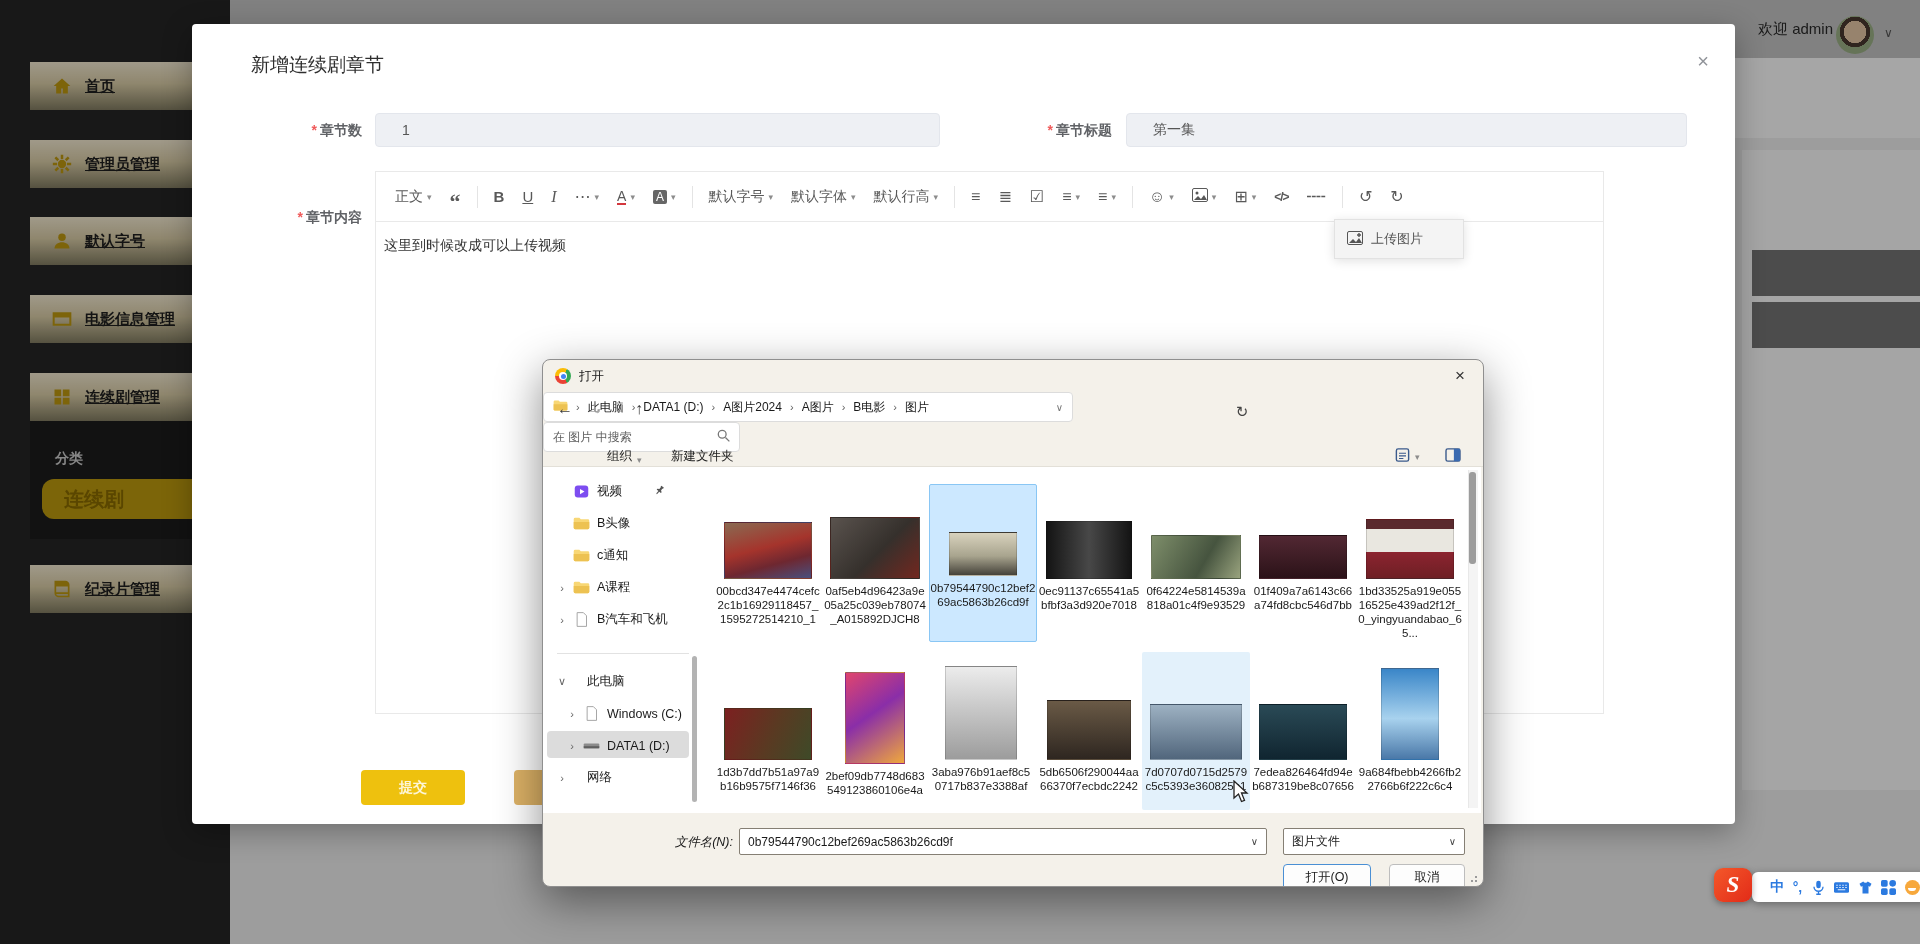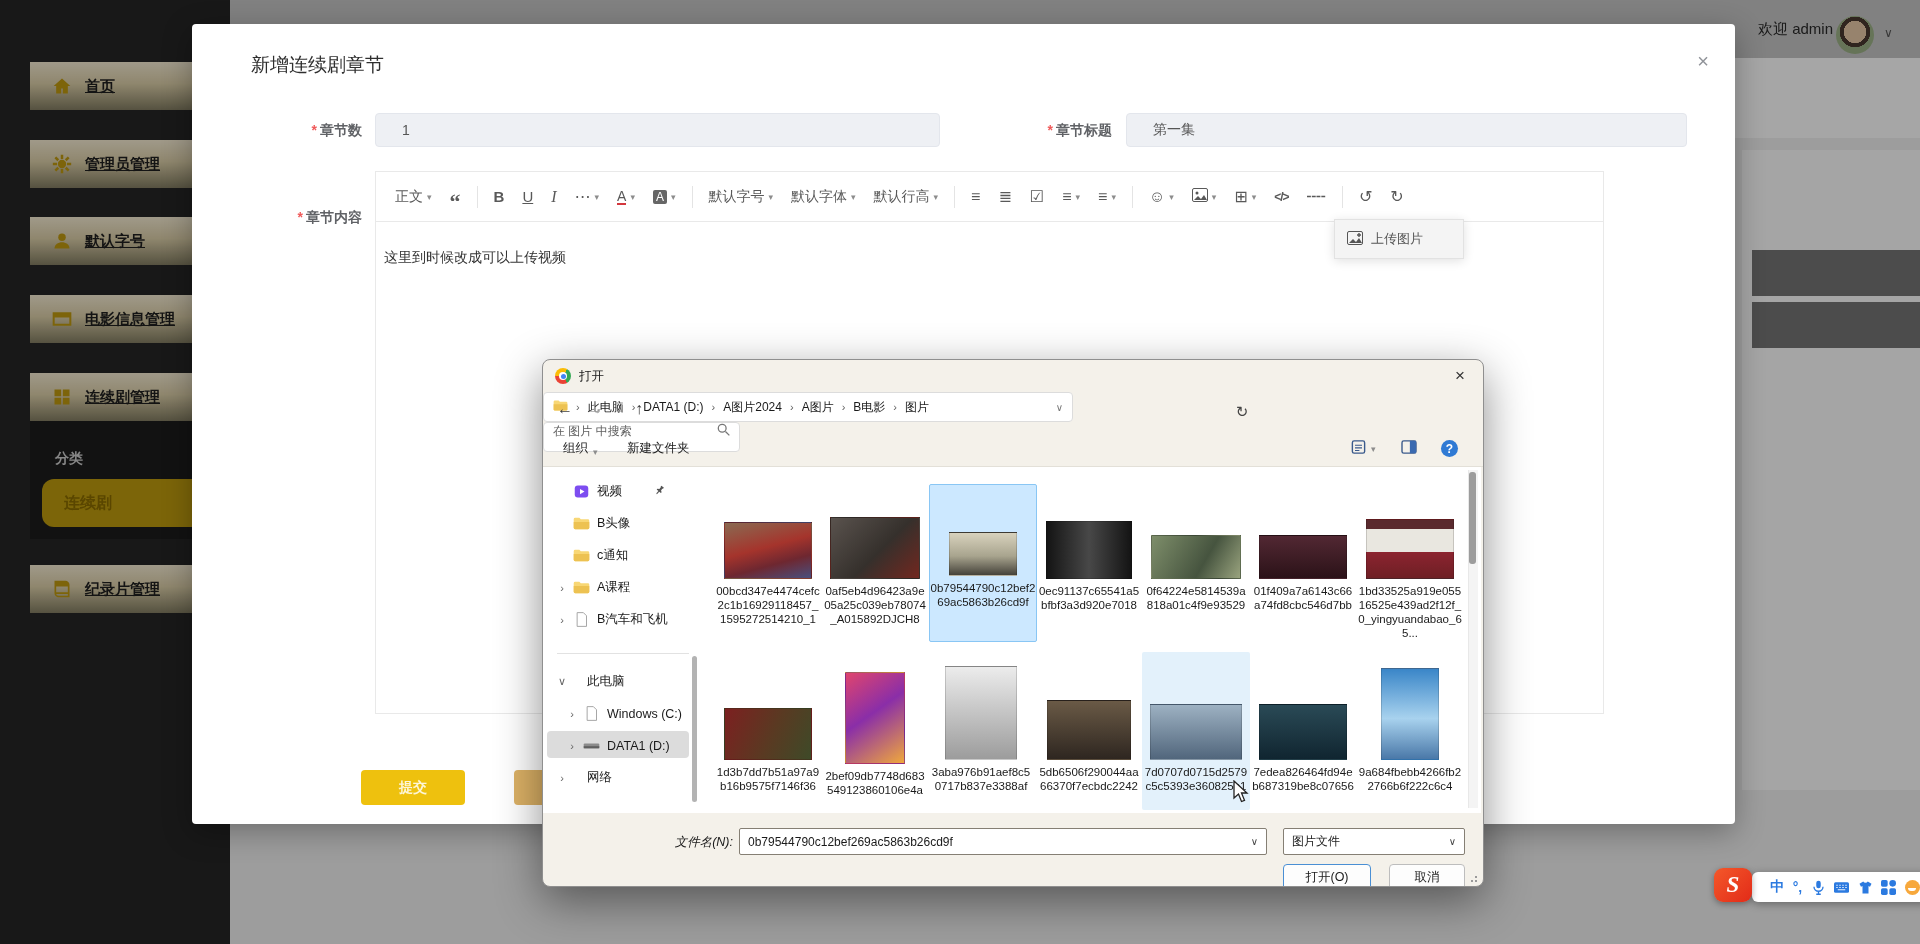--- a/index.html
+++ b/index.html
@@ -8,22 +8,22 @@
   .ab{position:absolute;}
   
   .base-side{left:0;top:0;width:230px;height:944px;background:#262626;}
   .sb-item{left:30px;width:196px;height:48px;display:flex;align-items:center;
            background:linear-gradient(180deg,#f6ecd3 0%,#dccfa9 45%,#847e63 100%);
            color:#1f1f1f;font-weight:bold;font-size:15px;text-decoration:underline;}
   .sb-ico{width:20px;height:20px;margin:0 13px 0 22px;color:#c09a10;flex:none;}
   .sb-ico svg{width:100%;height:100%;fill:currentColor;stroke:none;}
   .sb-sub{left:30px;top:421px;width:196px;height:118px;background:#1d1d1d;}
   .sb-group{left:55px;top:450px;color:#cfcfcf;font-size:14px;font-weight:bold;}
-  .sb-pill{left:42px;top:479px;width:184px;height:48px;background:#bf9c0e;border-radius:12px 0 0 12px;
-           display:flex;align-items:center;padding-left:22px;color:#8a6c00;font-weight:bold;font-size:16px;box-sizing:border-box;}
+  .sb-pill{left:42px;top:479px;width:184px;height:40px;background:#bf9c0e;border-radius:12px 0 0 12px;
+           display:flex;align-items:center;padding-left:22px;color:#8a6c00;font-weight:bold;font-size:20px;box-sizing:border-box;}
   .base-top{left:230px;top:0;width:1690px;height:58px;background:#c6c6c6;}
   .base-head2{left:230px;top:58px;width:1690px;height:80px;background:#ffffff;}
   .base-main{left:230px;top:138px;width:1690px;height:806px;background:#f2f2f2;}
   .base-card{left:1742px;top:150px;width:178px;height:640px;background:#fdfdfd;}
   .base-row{left:1752px;width:168px;height:46px;background:#757575;}
   .welcome{left:1758px;top:20px;font-size:15px;color:#2a2a2a;}
   .avatar{left:1836px;top:16px;width:38px;height:38px;border-radius:50%;
           background:radial-gradient(circle at 50% 42%,#e8c9a8 0 38%,#4a3a30 39% 52%,#9db387 53%);}
   .w-caret{left:1884px;top:26px;color:#555;font-size:12px;}
   
@@ -44,21 +44,21 @@
   .caret{font-size:9px;color:#8c8c8c;}
   .tsep{width:1px;height:22px;background:#e4e4e4;margin:0 7px;}
   .g-quote{font-size:22px;font-family:"Liberation Serif",serif;font-weight:bold;line-height:10px;padding-top:10px;}
   .g-b{font-weight:bold;font-size:15px;}
   .g-u{text-decoration:underline;font-size:15px;}
   .g-i{font-style:italic;font-family:"Liberation Serif",serif;font-size:16px;}
   .g-colA{border-bottom:2px solid #d4373e;line-height:14px;font-size:14px;}
   .g-bgA{background:#666;color:#fff;border-radius:2px;padding:0 3px;font-size:12px;}
   .g-sym{font-size:16px;}
   .g-code{font-size:12px;font-weight:bold;letter-spacing:-1px;}
-  .e-body{left:0px;top:49px;width:100%;padding:28px 8px;font-size:14px;color:#333;box-sizing:border-box;}
+  .e-body{left:0px;top:49px;width:100%;padding:16px 8px;font-size:14px;color:#333;box-sizing:border-box;}
   .btn-submit{left:169px;top:746px;width:104px;height:35px;background:#eec10e;border-radius:4px;color:#fdf6d8;
               font-size:14px;display:flex;align-items:center;justify-content:center;font-weight:bold;}
   .btn-cancel2{left:322px;top:746px;width:92px;height:35px;background:#ddb266;border-radius:4px;color:#9a7a2a;
               font-size:14px;display:flex;align-items:center;justify-content:center;}
   
   .upop{left:1334px;top:219px;width:130px;height:40px;background:#f4f4f4;border:1px solid #e2e2e2;
         box-shadow:0 2px 10px rgba(0,0,0,.12);z-index:25;display:flex;align-items:center;gap:8px;
         padding:0 12px;font-size:13px;color:#555;box-sizing:border-box;}
   
   .fdlg{left:542px;top:359px;width:940px;height:526px;background:#f4f1ea;border:1px solid #8f8f8f;
@@ -71,23 +71,23 @@
   .chrome::after{content:"";position:absolute;left:5.5px;top:5.5px;width:5px;height:5px;border-radius:50%;background:#4285f4;}
   .f-close{left:894px;top:0;width:46px;height:32px;display:flex;align-items:center;justify-content:center;font-size:17px;color:#333;}
   .f-nav{left:0;top:32px;width:100%;height:40px;}
   .nbtn{top:8px;font-size:16px;color:#3a3a3a;}
   .addr{left:143px;top:5px;width:530px;height:30px;background:#fff;border:1px solid #dcdcdc;border-radius:4px;
         display:flex;align-items:center;gap:5px;padding:0 9px;box-sizing:border-box;}
   .crumb{font-size:12px;color:#1a1a1a;white-space:nowrap;}
   .csep{color:#5f5f5f;font-size:11px;padding:0 3px;}
   .refresh{left:684px;top:5px;width:30px;height:30px;display:flex;align-items:center;justify-content:center;font-size:15px;color:#444;}
   .srch{left:721px;top:5px;width:197px;height:30px;background:#fff;border:1px solid #dcdcdc;border-radius:4px;
-        display:flex;align-items:flex-start;padding:0 9px;color:#5f5f5f;font-size:12px;box-sizing:border-box;}
+        display:flex;align-items:center;padding:0 9px;color:#5f5f5f;font-size:12px;box-sizing:border-box;}
   .f-cmd{left:0;top:72px;width:100%;height:34px;}
-  .cmd-it{top:8px;font-size:12.5px;color:#1a1a1a;display:flex;align-items:flex-end;gap:5px;}
+  .cmd-it{top:16px;font-size:12.5px;color:#1a1a1a;display:flex;align-items:flex-end;gap:5px;margin-left:44px;}
   .f-hr{left:0;top:106px;width:100%;height:1px;background:#e3e0d8;}
   .f-body{left:0;top:107px;width:938px;height:346px;background:#fff;}
   .tree-it{left:8px;width:150px;height:27px;display:flex;align-items:center;font-size:12.5px;color:#1a1a1a;}
   .tchev{width:22px;text-align:center;color:#666;font-size:11px;flex:none;}
   .ticon{width:17px;height:15px;margin-right:7px;flex:none;}
   .ticon svg{width:100%;height:100%;}
   .tree-sep{left:14px;top:293px;width:132px;height:1px;background:#e2e2e2;}
   .tree-sel{left:4px;top:371px;width:142px;height:27px;background:#dcdcdc;border-radius:4px;}
   .tree-sb{left:149px;top:296px;width:5px;height:146px;background:#b3b3b3;border-radius:3px;}
   .fitem{width:104px;text-align:center;}

